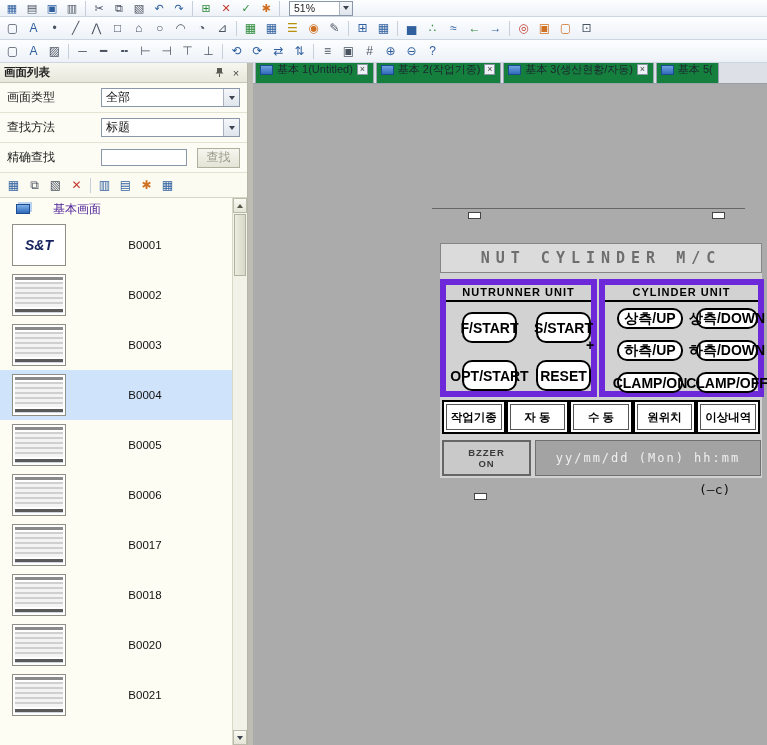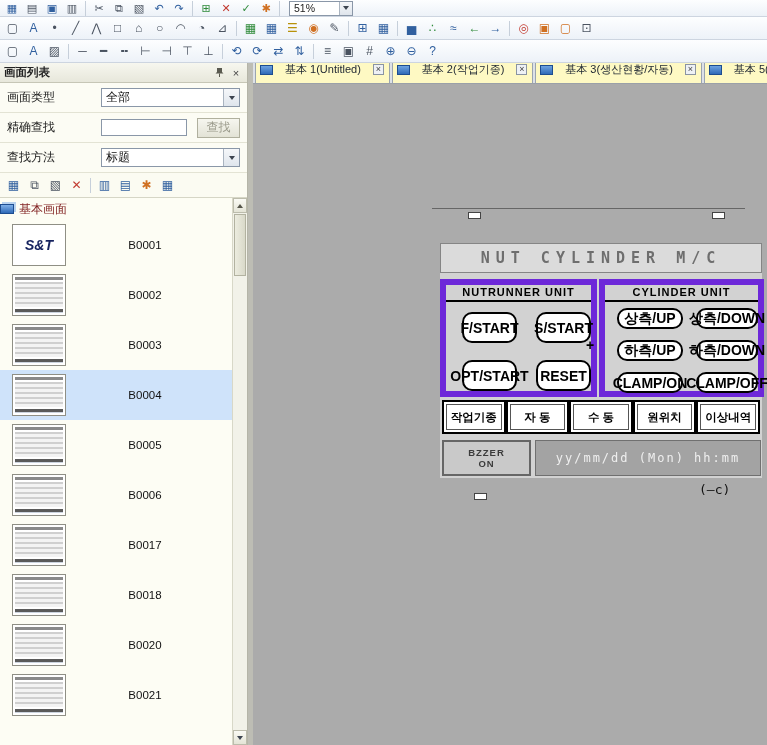--- a/index.html
+++ b/index.html
@@ -26,42 +26,42 @@
   .frow{height:30px;flex:none;display:flex;align-items:center;border-bottom:1px solid #e3e3d4;padding:0 7px;font-size:12px;background:#fcfcf4}
   .flabel{width:94px;color:#1a1a1a;flex:none}
   .dd{flex:1;height:19px;background:#fff;border:1px solid #8a97a8;display:flex;align-items:center;font-size:12px;color:#111}
   .dd .dval{flex:1;padding-left:4px}
   .dd .darr{width:16px;height:100%;background:linear-gradient(#f5f7fa,#dfe5ec);border-left:1px solid #aab4c0;display:flex;align-items:center;justify-content:center}
   .sinput{width:86px;height:17px;border:1px solid #8a97a8;background:#fff;font-size:11px;padding:0 3px;font-family:inherit}
   .sbtnx{width:44px;height:20px;margin-left:10px;background:linear-gradient(#f6f6ef,#e3e3d6);border:1px solid #b0b09e;color:#9a9a8b;font-size:12px;display:flex;align-items:center;justify-content:center}
   .ptools{height:25px;flex:none;display:flex;align-items:center;padding:0 3px;border-bottom:1px solid #d6d6c6;background:#fbfbf2}
   .treewrap{flex:1;display:flex;min-height:0}
   .treecol{flex:1;display:flex;flex-direction:column;background:#fdfdf4;min-width:0}
-  .troot{height:22px;flex:none;display:flex;align-items:center;gap:5px;padding-left:0;font-size:12px;color:#7f1d1d}
+  .troot{height:22px;flex:none;display:flex;align-items:center;gap:23px;padding-left:16px;font-size:12px;color:#4c1d95}
   .scricon{width:14px;height:10px;background:linear-gradient(#7fb0e8,#2f6ab8);border:1px solid #1d4d90;box-shadow:2px -2px 0 #b9d3ef;flex:none}
   .slist{flex:1;overflow:hidden}
   .item{height:50px;display:flex;align-items:center;padding-left:12px}
   .item.sel{background:#cfe3fa}
   .thumb{width:54px;height:42px;background:#fff;border:1px solid #8f8f85;position:relative;overflow:hidden;flex:none}
   .thumb .thead{position:absolute;left:2px;right:2px;top:2px;height:3px;background:#8a8a8a}
   .thumb .tpat{position:absolute;left:2px;right:2px;top:7px;bottom:8px;background:repeating-linear-gradient(180deg,#cfcfcf 0 2px,#f3f3f3 2px 5px)}
   .thumb .tbar{position:absolute;left:2px;right:2px;bottom:2px;height:4px;background:#5a5a5a}
   .thumb.logo{display:flex;align-items:center;justify-content:center}
   .thumb.logo span{font-weight:bold;font-style:italic;font-size:14px;color:#15225e}
   .iid{flex:1;text-align:center;font-size:11.5px;color:#111;padding-right:8px}
   .sbar{width:15px;flex:none;background:#f2f2e9;border-left:1px solid #d8d8c8;display:flex;flex-direction:column}
   .sbtn{height:15px;flex:none;background:linear-gradient(#fafaf4,#e4e4d6);border:1px solid #bcbcac;display:flex;align-items:center;justify-content:center}
   .carup{width:0;height:0;border-left:3.5px solid transparent;border-right:3.5px solid transparent;border-bottom:4px solid #55554a}
   .sthumb{height:62px;flex:none;margin:1px;background:linear-gradient(90deg,#ececdf,#d9d9c9);border:1px solid #b2b2a0}
   .sspace{flex:1}
   .splitter{width:5px;flex:none;background:#bdbdb4}
   
   .main{flex:1;display:flex;flex-direction:column;min-width:0}
   .tabbar{height:21px;flex:none;display:flex;align-items:flex-end;background:#dde1e7;border-bottom:1px solid #9aa0a8;overflow:hidden;padding-left:2px}
-  .tab{display:flex;align-items:center;gap:12px;padding:0 5px 0 4px;background:#fef9c3;border:1px solid #9aa4b0;border-bottom:none;margin-right:2px;font-size:11px;color:#1c2430;height:28px;white-space:nowrap;flex:none}
+  .tab{display:flex;align-items:center;gap:4px;padding:0 5px 0 4px;background:#15803d;border:1px solid #9aa4b0;border-bottom:none;margin-right:2px;font-size:11px;color:#1c2430;height:28px;white-space:nowrap;flex:none}
   .tabscr{width:13px;height:10px;background:linear-gradient(#6ea3e0,#2f6ab8);border:1px solid #1d4d90;flex:none}
   .tabx{width:11px;height:11px;border:1px solid #8a94a2;background:#eef1f5;font-size:9px;line-height:9px;text-align:center;color:#444;flex:none}
   .canvas{flex:1;position:relative;background:#ababab;overflow:hidden}
   .gline{position:absolute;left:179px;top:124px;width:313px;height:1px;background:#666}
   .handle{position:absolute;width:13px;height:7px;background:#fff;border:1px solid #444}
   .h1{left:215px;top:128px}.h2{left:459px;top:128px}.h3{left:221px;top:409px}
   .corner{position:absolute;left:446px;top:398px;font-size:13px;color:#111;font-family:"DejaVu Sans Mono",monospace}
   
   .hmi{position:absolute;left:187px;top:159px;width:322px;height:235px;background:#d2d2d2}
   .hmititle{position:absolute;left:0;top:0;right:0;height:30px;background:#dbdbdb;border:1px solid #858585;display:flex;align-items:center;justify-content:center;font-family:"DejaVu Sans Mono",monospace;font-weight:bold;font-size:15px;letter-spacing:6px;color:#6e6e6e}
@@ -188,32 +188,32 @@
       <div class="frow">
         <span class="flabel">画面类型</span>
         <div class="dd">
           <span class="dval">全部</span>
           <span class="darr">
               <span class="caret"></span>
             </span>
         </div>
       </div>
       <div class="frow">
-        <span class="flabel">精确查找</span>
-        <input class="sinput" type="text" value="" style="">
-        <span class="sbtnx">查找</span>
-      </div>
-      <div class="frow">
         <span class="flabel">查找方法</span>
         <div class="dd">
           <span class="dval">标题</span>
           <span class="darr">
               <span class="caret"></span>
             </span>
         </div>
+      </div>
+      <div class="frow">
+        <span class="flabel">精确查找</span>
+        <input class="sinput" type="text" value="" style="">
+        <span class="sbtnx">查找</span>
       </div>
 
       <div class="ptools">
         <span class="ic">▦</span>
         <span class="ic k">⧉</span>
         <span class="ic k">▧</span>
         <span class="ic r">✕</span>
         <span class="vsep"></span>
         <span class="ic">▥</span>
         <span class="ic">▤</span>

